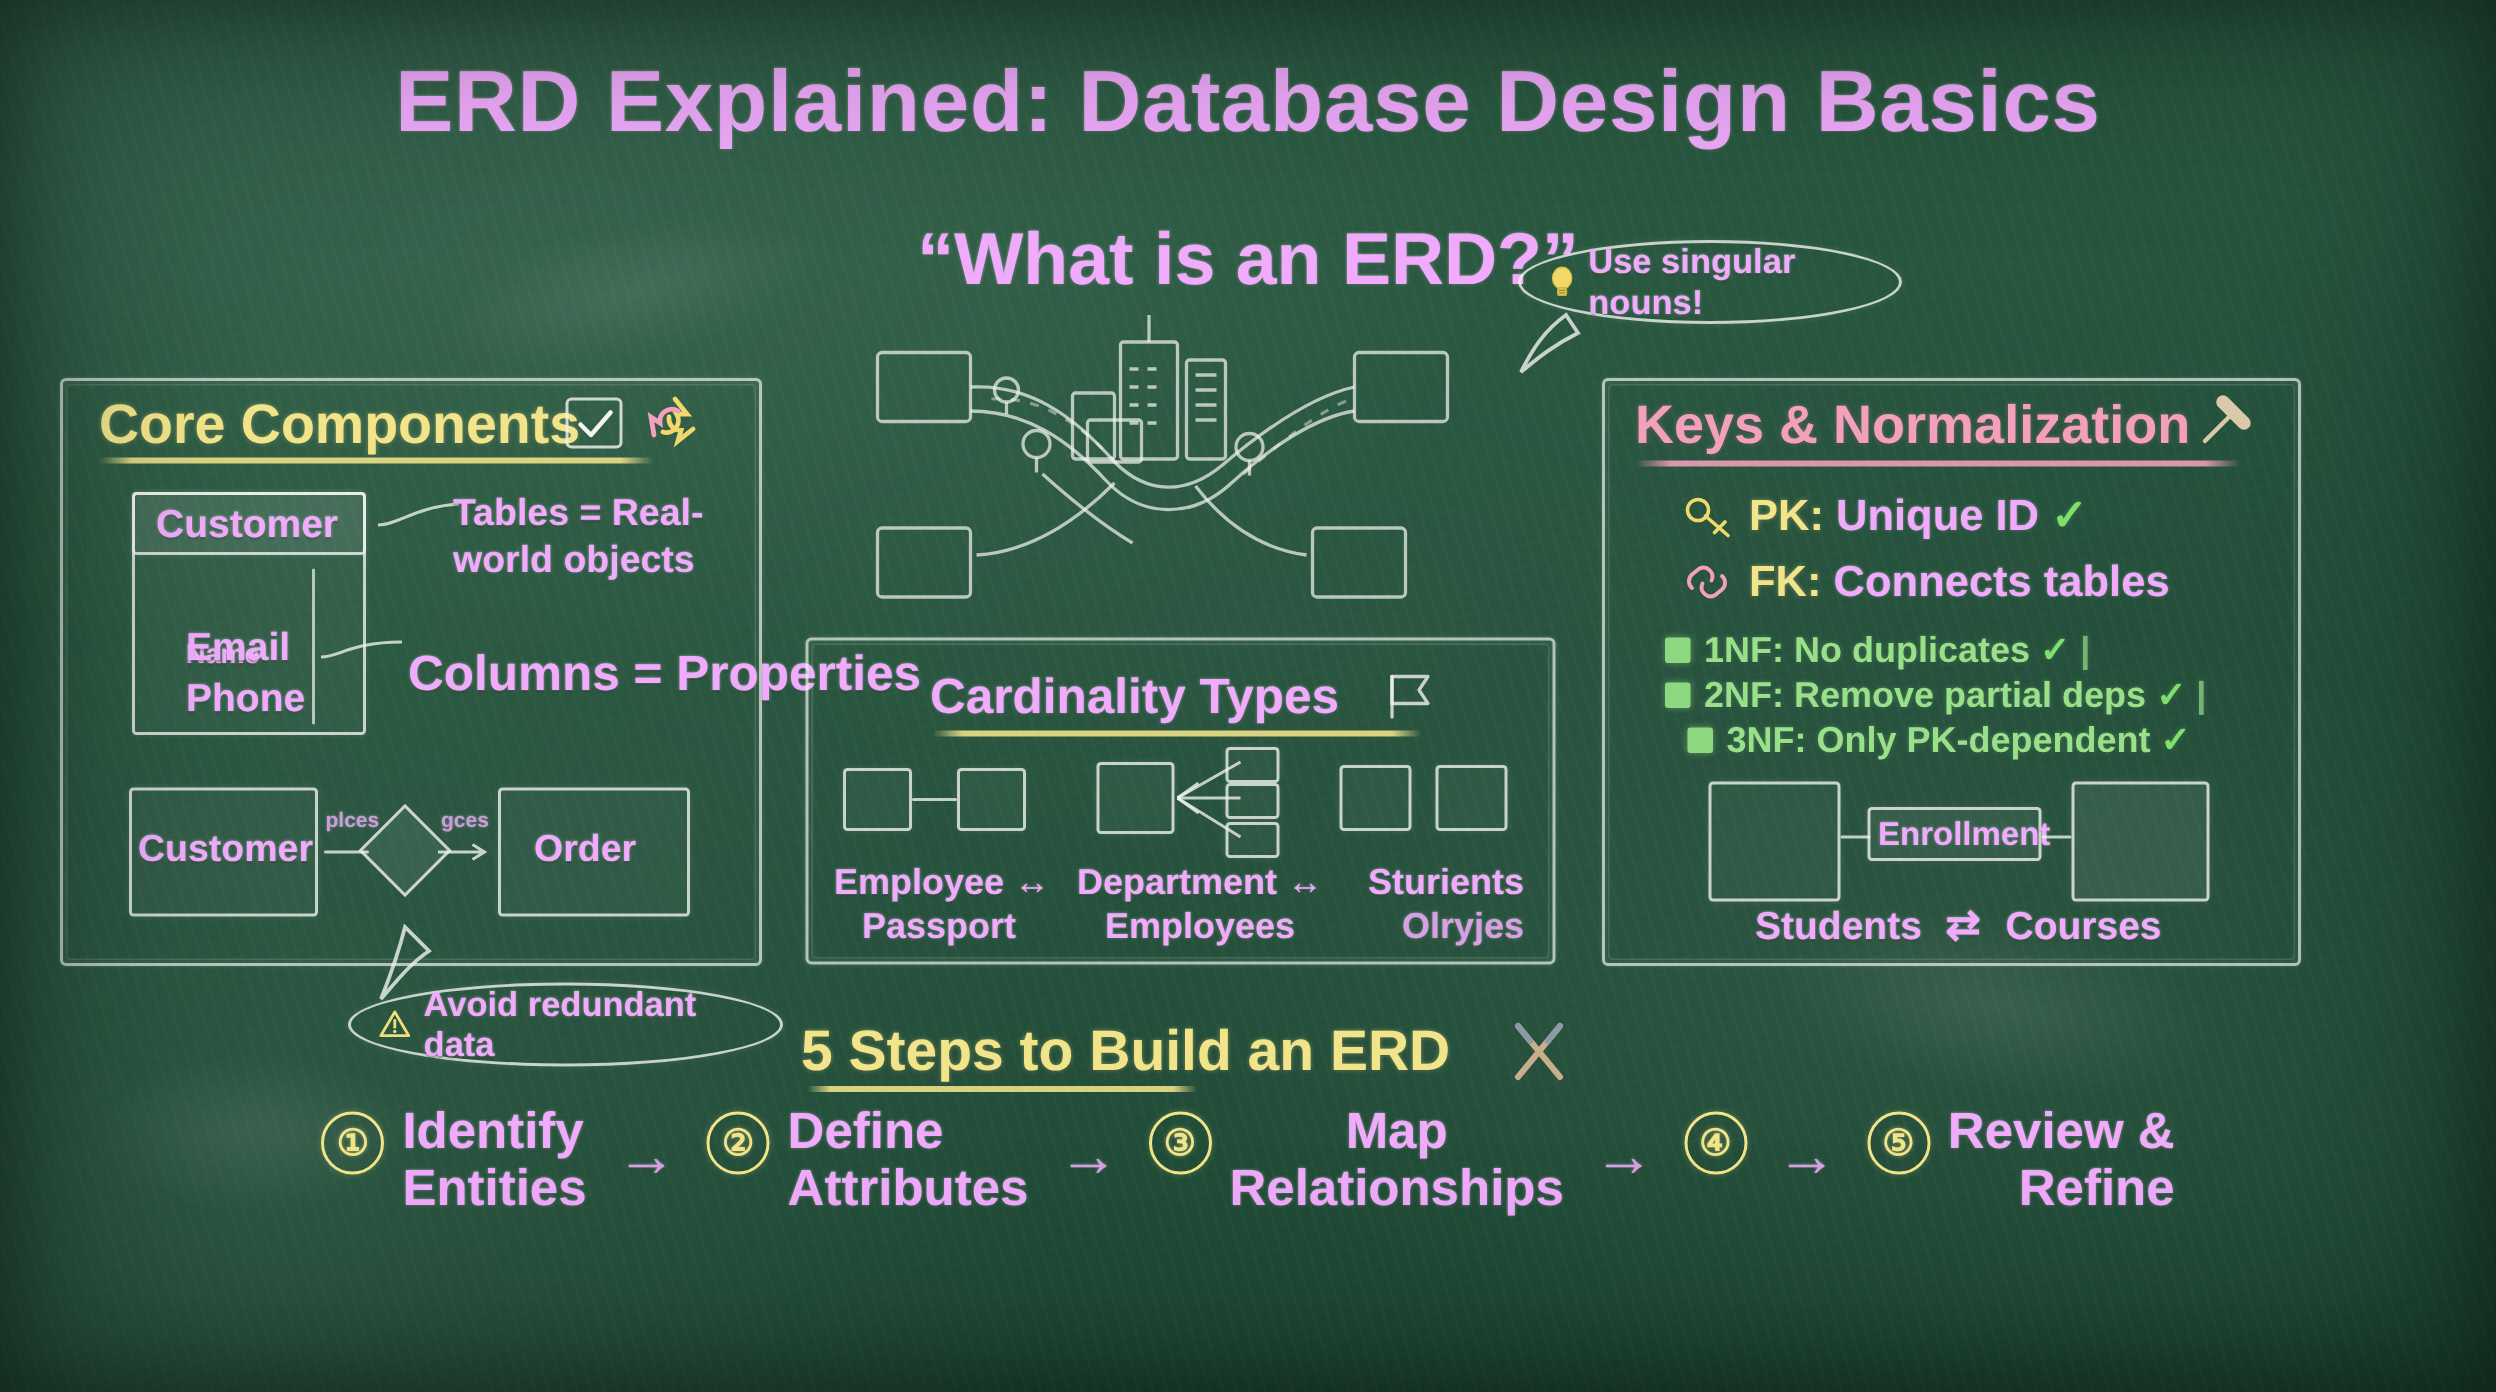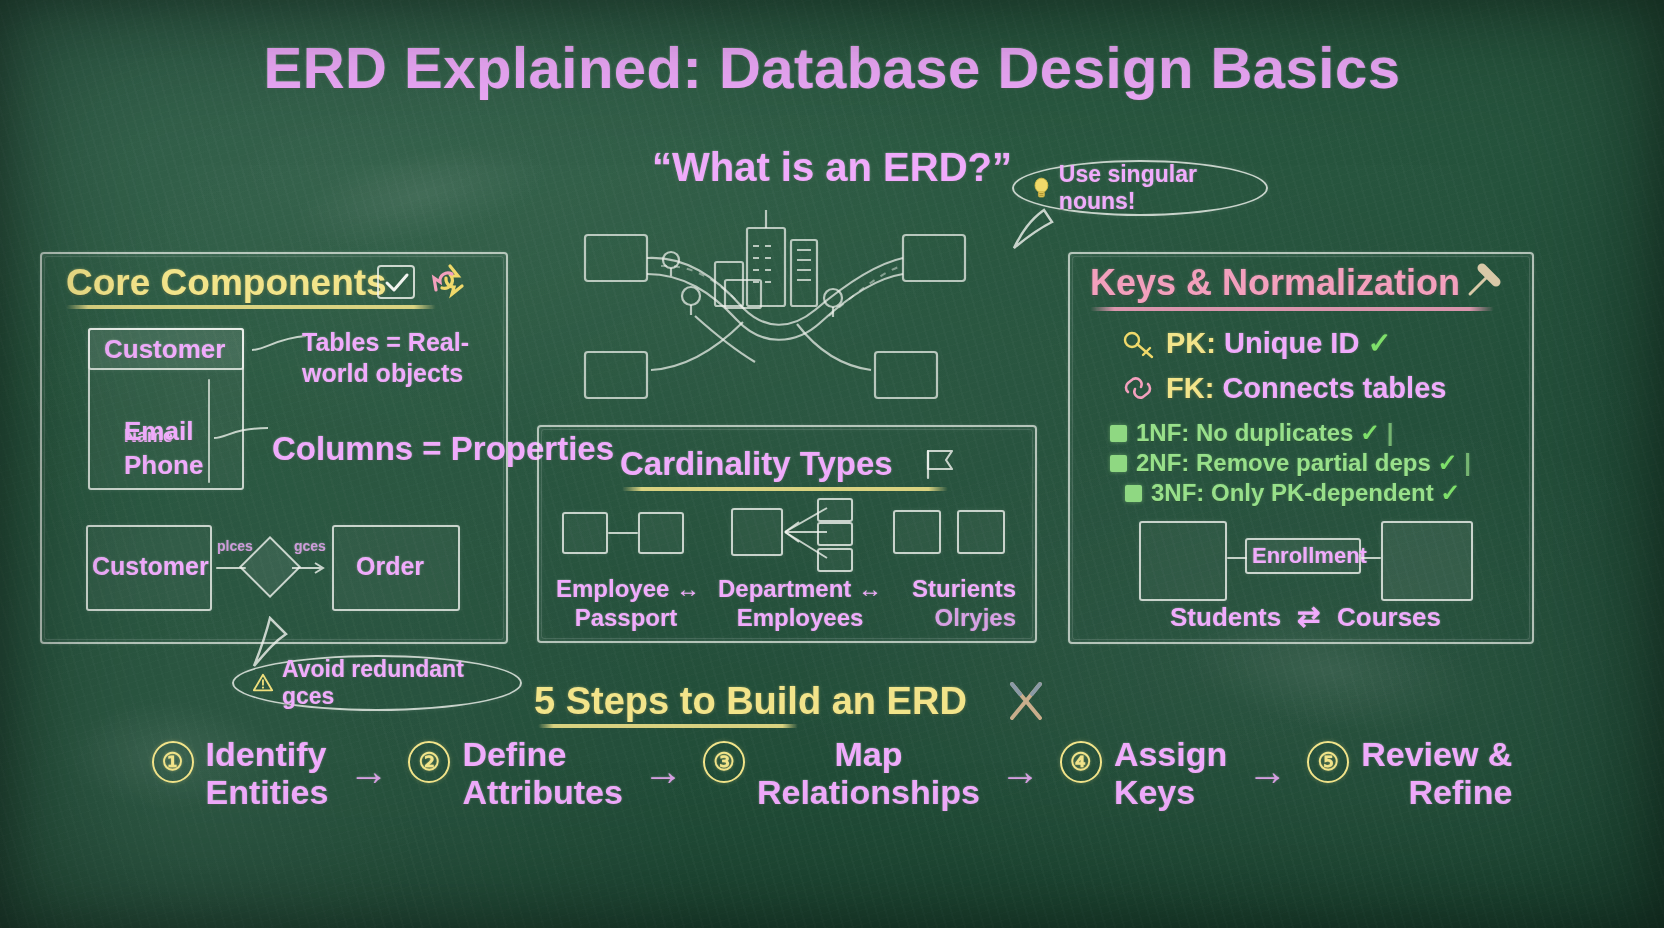--- a/index.html
+++ b/index.html
@@ -56,21 +56,21 @@
     content:"";position:absolute;inset:2px;border:1px solid rgba(255,255,255,.12);
     border-radius:3px;pointer-events:none;
   }
 
   #title{
     position:absolute; top:34px; left:0; width:1664px; text-align:center;
     font-size:58px; font-weight:700; letter-spacing:.5px;
   }
   #subtitle{
     position:absolute; top:145px; left:0; width:1664px; text-align:center;
-    font-size:40px; font-weight:700;
+    font-size:49px; font-weight:700;
   }
 
   
   .ul{
     position:absolute; height:4px; border-radius:3px;
     background:linear-gradient(90deg, transparent, currentColor 6%, currentColor 94%, transparent);
     opacity:.88; filter:blur(.35px);
   }
 
   
@@ -197,21 +197,21 @@
 
 <svg width="60" height="56" style="position:absolute;left:252px;top:616px">
   <path d="M18 2 C 14 18, 10 30, 2 50 C 14 36, 22 26, 34 18 Z" fill="none" stroke="rgba(240,243,237,.8)" stroke-width="2.5"></path>
 </svg>
 <div class="bubble" style="left:232px;top:655px;width:290px;height:56px;">
   <svg width="24" height="22" viewBox="0 0 24 22">
     <path d="M12 2 L22 19 H2 Z" fill="none" stroke="#efdf7c" stroke-width="2" stroke-linejoin="round"></path>
     <path d="M12 8 V13" stroke="#efdf7c" stroke-width="2" stroke-linecap="round"></path>
     <circle cx="12" cy="16" r="1.2" fill="#efdf7c"></circle>
   </svg>
-  <span class="chalk" style="font-size:23px;font-weight:700;">Avoid redundant gces</span>
+  <span class="chalk" style="font-size:23px;font-weight:700;">Avoid redundant data</span>
 </div>
 
 <svg width="420" height="200" style="position:absolute;left:565px;top:200px">
   <g fill="none" stroke="rgba(240,243,237,.72)" stroke-width="2.2" stroke-linejoin="round">
     <rect x="20" y="35" width="62" height="46" rx="3"></rect>
     <rect x="338" y="35" width="62" height="46" rx="3"></rect>
     <rect x="20" y="152" width="62" height="46" rx="3"></rect>
     <rect x="310" y="152" width="62" height="46" rx="3"></rect>
     <rect x="182" y="28" width="38" height="78" rx="2"></rect>
     <path d="M201 28 V10"></path>
@@ -366,24 +366,20 @@
   <div class="step">
     <div class="num">③</div>
     <div class="steptxt chalk" style="text-align:center">
       <div>Map</div>
       <div>Relationships</div>
     </div>
   </div>
   <div class="arrow chalk">→</div>
   <div class="step">
     <div class="num">④</div>
-    <div class="steptxt chalk">
-      <div>Assign</div>
-      <div>Keys</div>
-    </div>
   </div>
   <div class="arrow chalk">→</div>
   <div class="step">
     <div class="num">⑤</div>
     <div class="steptxt chalk" style="text-align:right">
       <div>Review &amp;</div>
       <div>Refine</div>
     </div>
   </div>
 </div>

